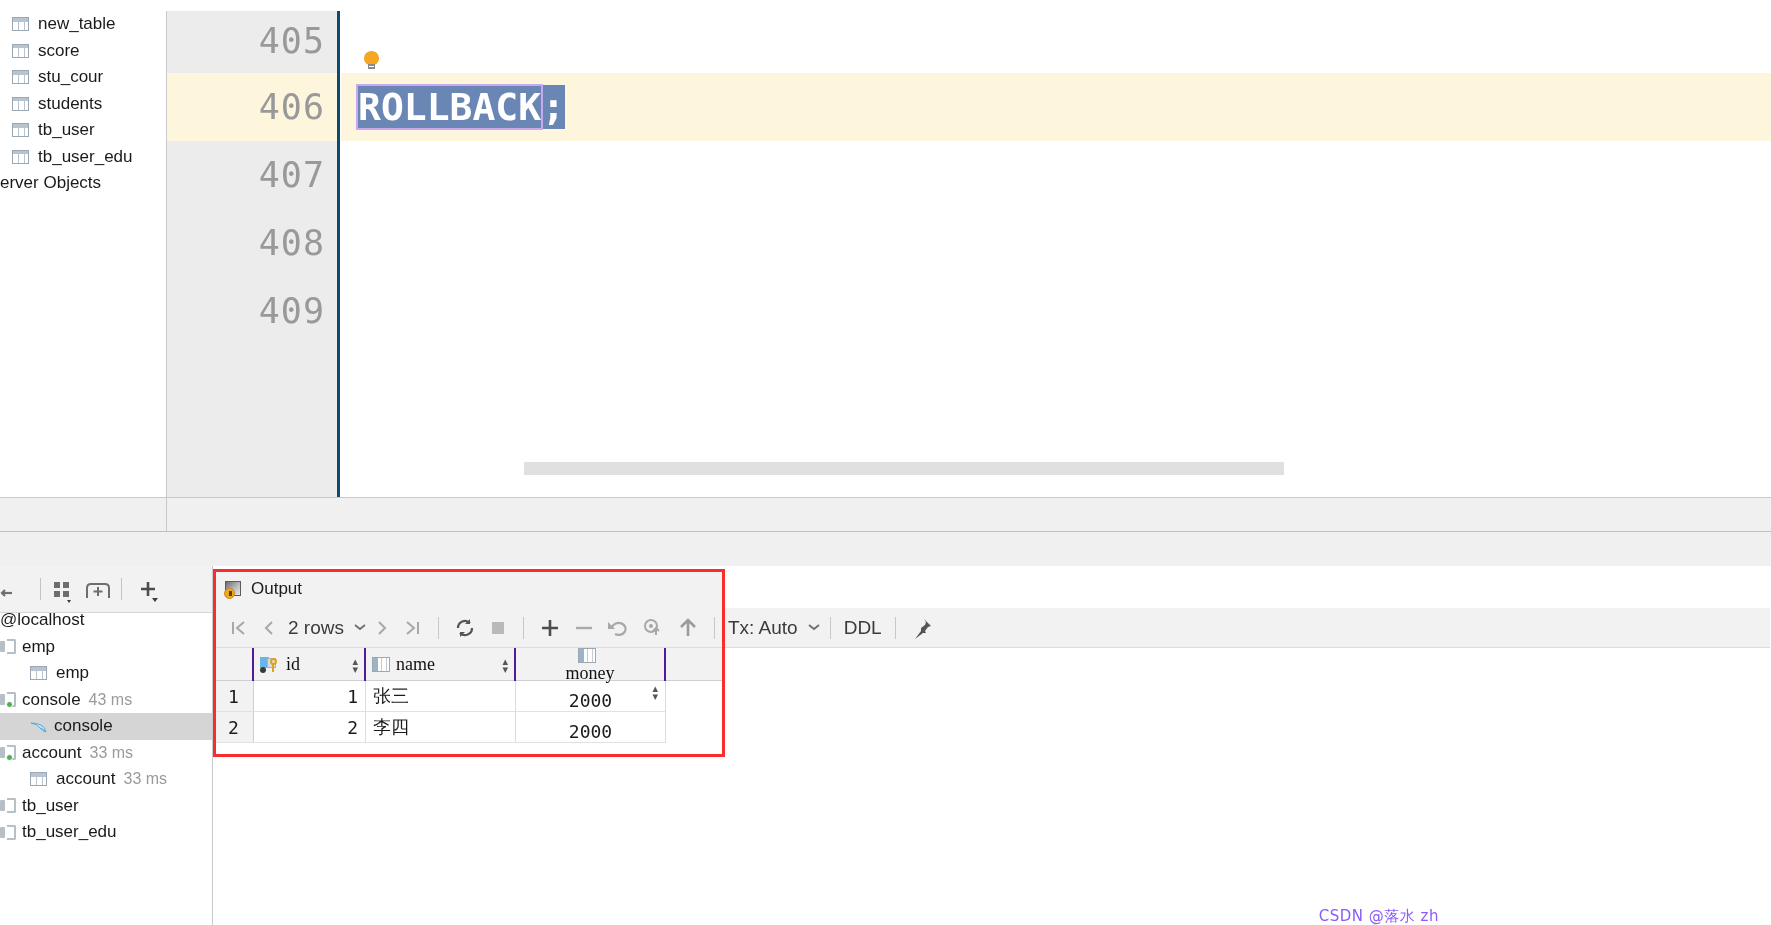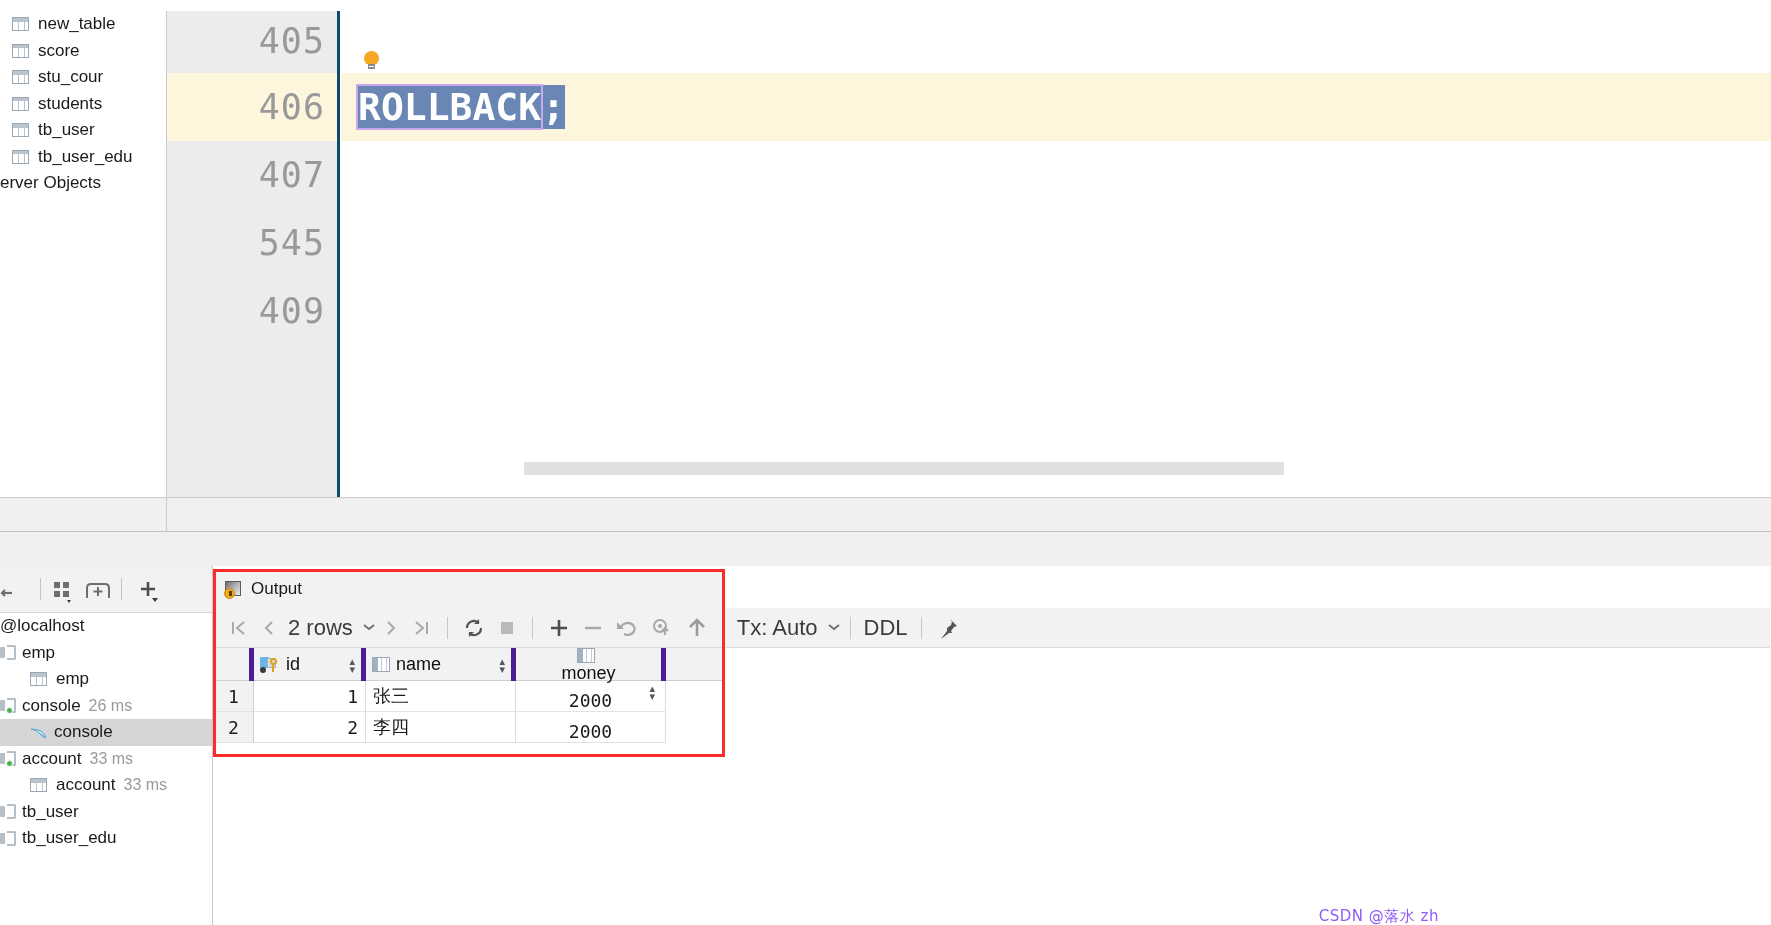--- a/index.html
+++ b/index.html
@@ -204,36 +204,36 @@
     position: absolute; left: 1px; top: 42px; width: 1556px; height: 40px;
     background: #f2f2f2; border-bottom: 1px solid #dcdcdc;
     display: flex; align-items: center; padding-left: 8px;
   }
   .gt-btn {
     display:flex; align-items:center; justify-content:center;
     height: 32px; min-width: 30px; padding: 0 5px;
     color: #9b9b9b; font-size: 21px; flex:0 0 auto;
   }
   .gt-btn.dark { color: #555555; }
-  .gt-label { font-size: 22px; color: #3b3b3b; padding: 0 4px; white-space: nowrap; }
+  .gt-label { font-size: 19px; color: #3b3b3b; padding: 0 4px; white-space: nowrap; }
   .gt-sep { width: 1px; height: 22px; background: #c8c8c8; margin: 0 9px; flex:0 0 auto; }
   .gt-caret { font-size: 12px; color: #6e6e6e; margin-left: 5px; }
 
   
   .data-grid {
     position: absolute; left: 1px; top: 82px; width: 510px;
   }
   .dg-head {
     display: flex; height: 33px; background: #f2f2f2;
     border-bottom: 1px solid #cfcfcf;
   }
   .dg-head .cell {
     display: flex; align-items: center; height: 33px;
-    font-family: Liberation Sans, sans-serif; font-size: 18px; color: #111111;
-    border-right: 5px solid #4c1d95; padding: 0 6px; position: relative;
+    font-family: Liberation Serif, serif; font-size: 18px; color: #111111;
+    border-right: 2px solid #4c1d95; padding: 0 6px; position: relative;
   }
   .dg-head .cell .sorter {
     margin-left: auto; color: #555; font-size: 11px; line-height: 8px;
     display: flex; flex-direction: column;
   }
   .c-rownum { width: 40px; justify-content: center; }
   .c-id     { width: 112px; }
   .c-name   { width: 150px; }
   .c-money  { width: 150px; flex-direction: column; }
   .ico-key {
@@ -310,21 +310,21 @@
       <div class="tree-top-bottom-strip"></div>
     </div>
 
     <div class="editor-wrap">
 
       <div class="gutter">
         <div class="hl-band" style="top:62px;"></div>
         <div class="ln" style="top:-4px;">405</div>
         <div class="ln" style="top:62px;">406</div>
         <div class="ln" style="top:130px;">407</div>
-        <div class="ln" style="top:198px;">545</div>
+        <div class="ln" style="top:198px;">408</div>
         <div class="ln" style="top:266px;">409</div>
       </div>
 
       <div class="code-area">
         <div class="code-hl-band" style="top:62px;"></div>
 
         <div class="bulb" style="left:23px; top:40px;">
           <span class="glass"></span>
             <span class="base"></span>
         </div>
@@ -372,21 +372,21 @@
         </div>
         <div class="tb-sep"></div>
         <div class="tb-icon">
           <svg width="34" height="30" viewBox="0 0 34 30">
             <path d="M13 15 h14 M20 8 v14" stroke="#4d4d4d" stroke-width="2.6"></path>
             <path d="M24 24 l6 0 -3 4 z" fill="#3c3c3c"></path>
           </svg>
         </div>
       </div>
 
-      <div style="position:absolute; left:0; top:47px; width:213px;">
+      <div style="position:absolute; left:0; top:41px; width:213px;">
         <div class="svc-row" style="padding-left:0px;">
           <span>@localhost</span>
         </div>
         <div class="svc-row" style="padding-left:0px;">
           <span class="ico-db">
               <span class="b1"></span>
               <span class="b2"></span>
             </span>
           <span>emp</span>
         </div>
@@ -394,21 +394,21 @@
           <span class="ico-table"></span>
           <span>emp</span>
         </div>
         <div class="svc-row" style="padding-left:0px;">
           <span class="ico-db">
               <span class="b1"></span>
               <span class="b2"></span>
               <span class="dot"></span>
             </span>
           <span>console</span>
-          <span class="svc-ms">26 ms</span>
+          <span class="svc-ms">43 ms</span>
         </div>
         <div class="svc-row sel" style="padding-left:30px;">
           <span class="ico-dolphin">
             <svg width="18" height="15" viewBox="0 0 18 15">
               <path d="M1 4 q6 1 9 5 q2 3 6 4 q-1-5-5-7 q-4-2-10-2z" fill="#bfe4f7" stroke="#5fa8d3" stroke-width="1"></path>
               <path d="M10 9 q3 1 5 3" stroke="#5fa8d3" stroke-width="1" fill="none"></path>
             </svg>
           </span>
           <span>console</span>
         </div>

